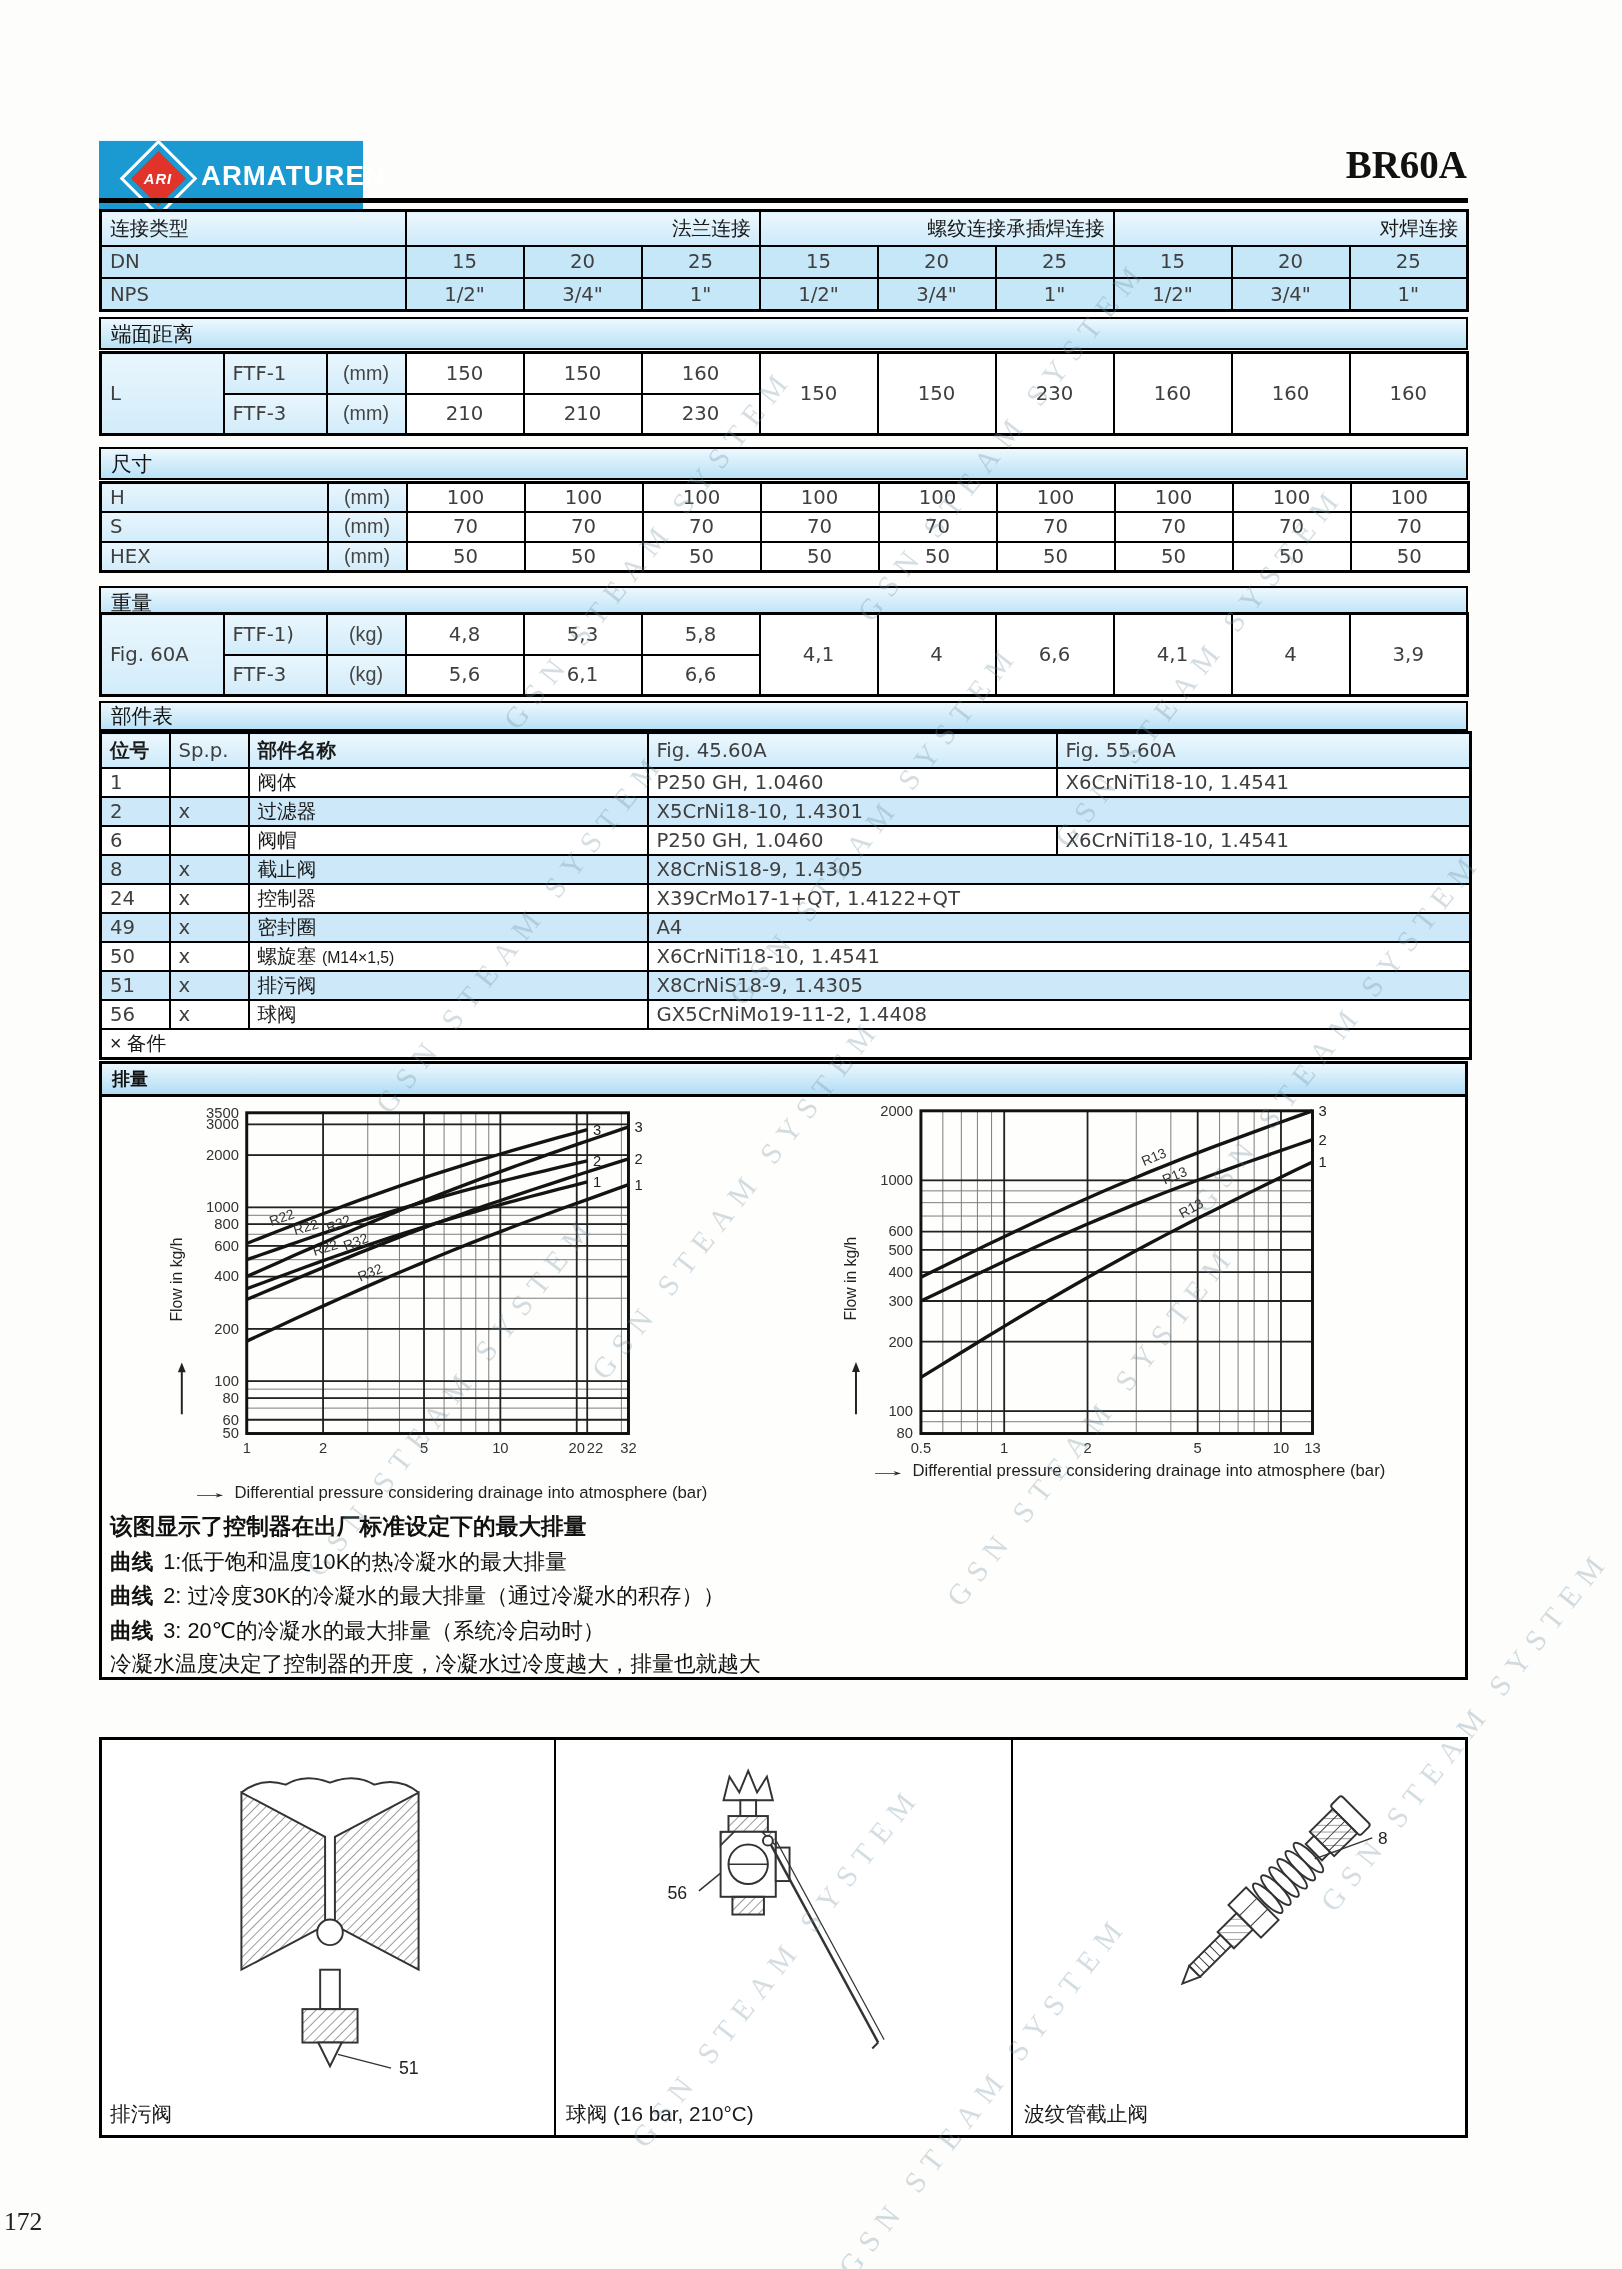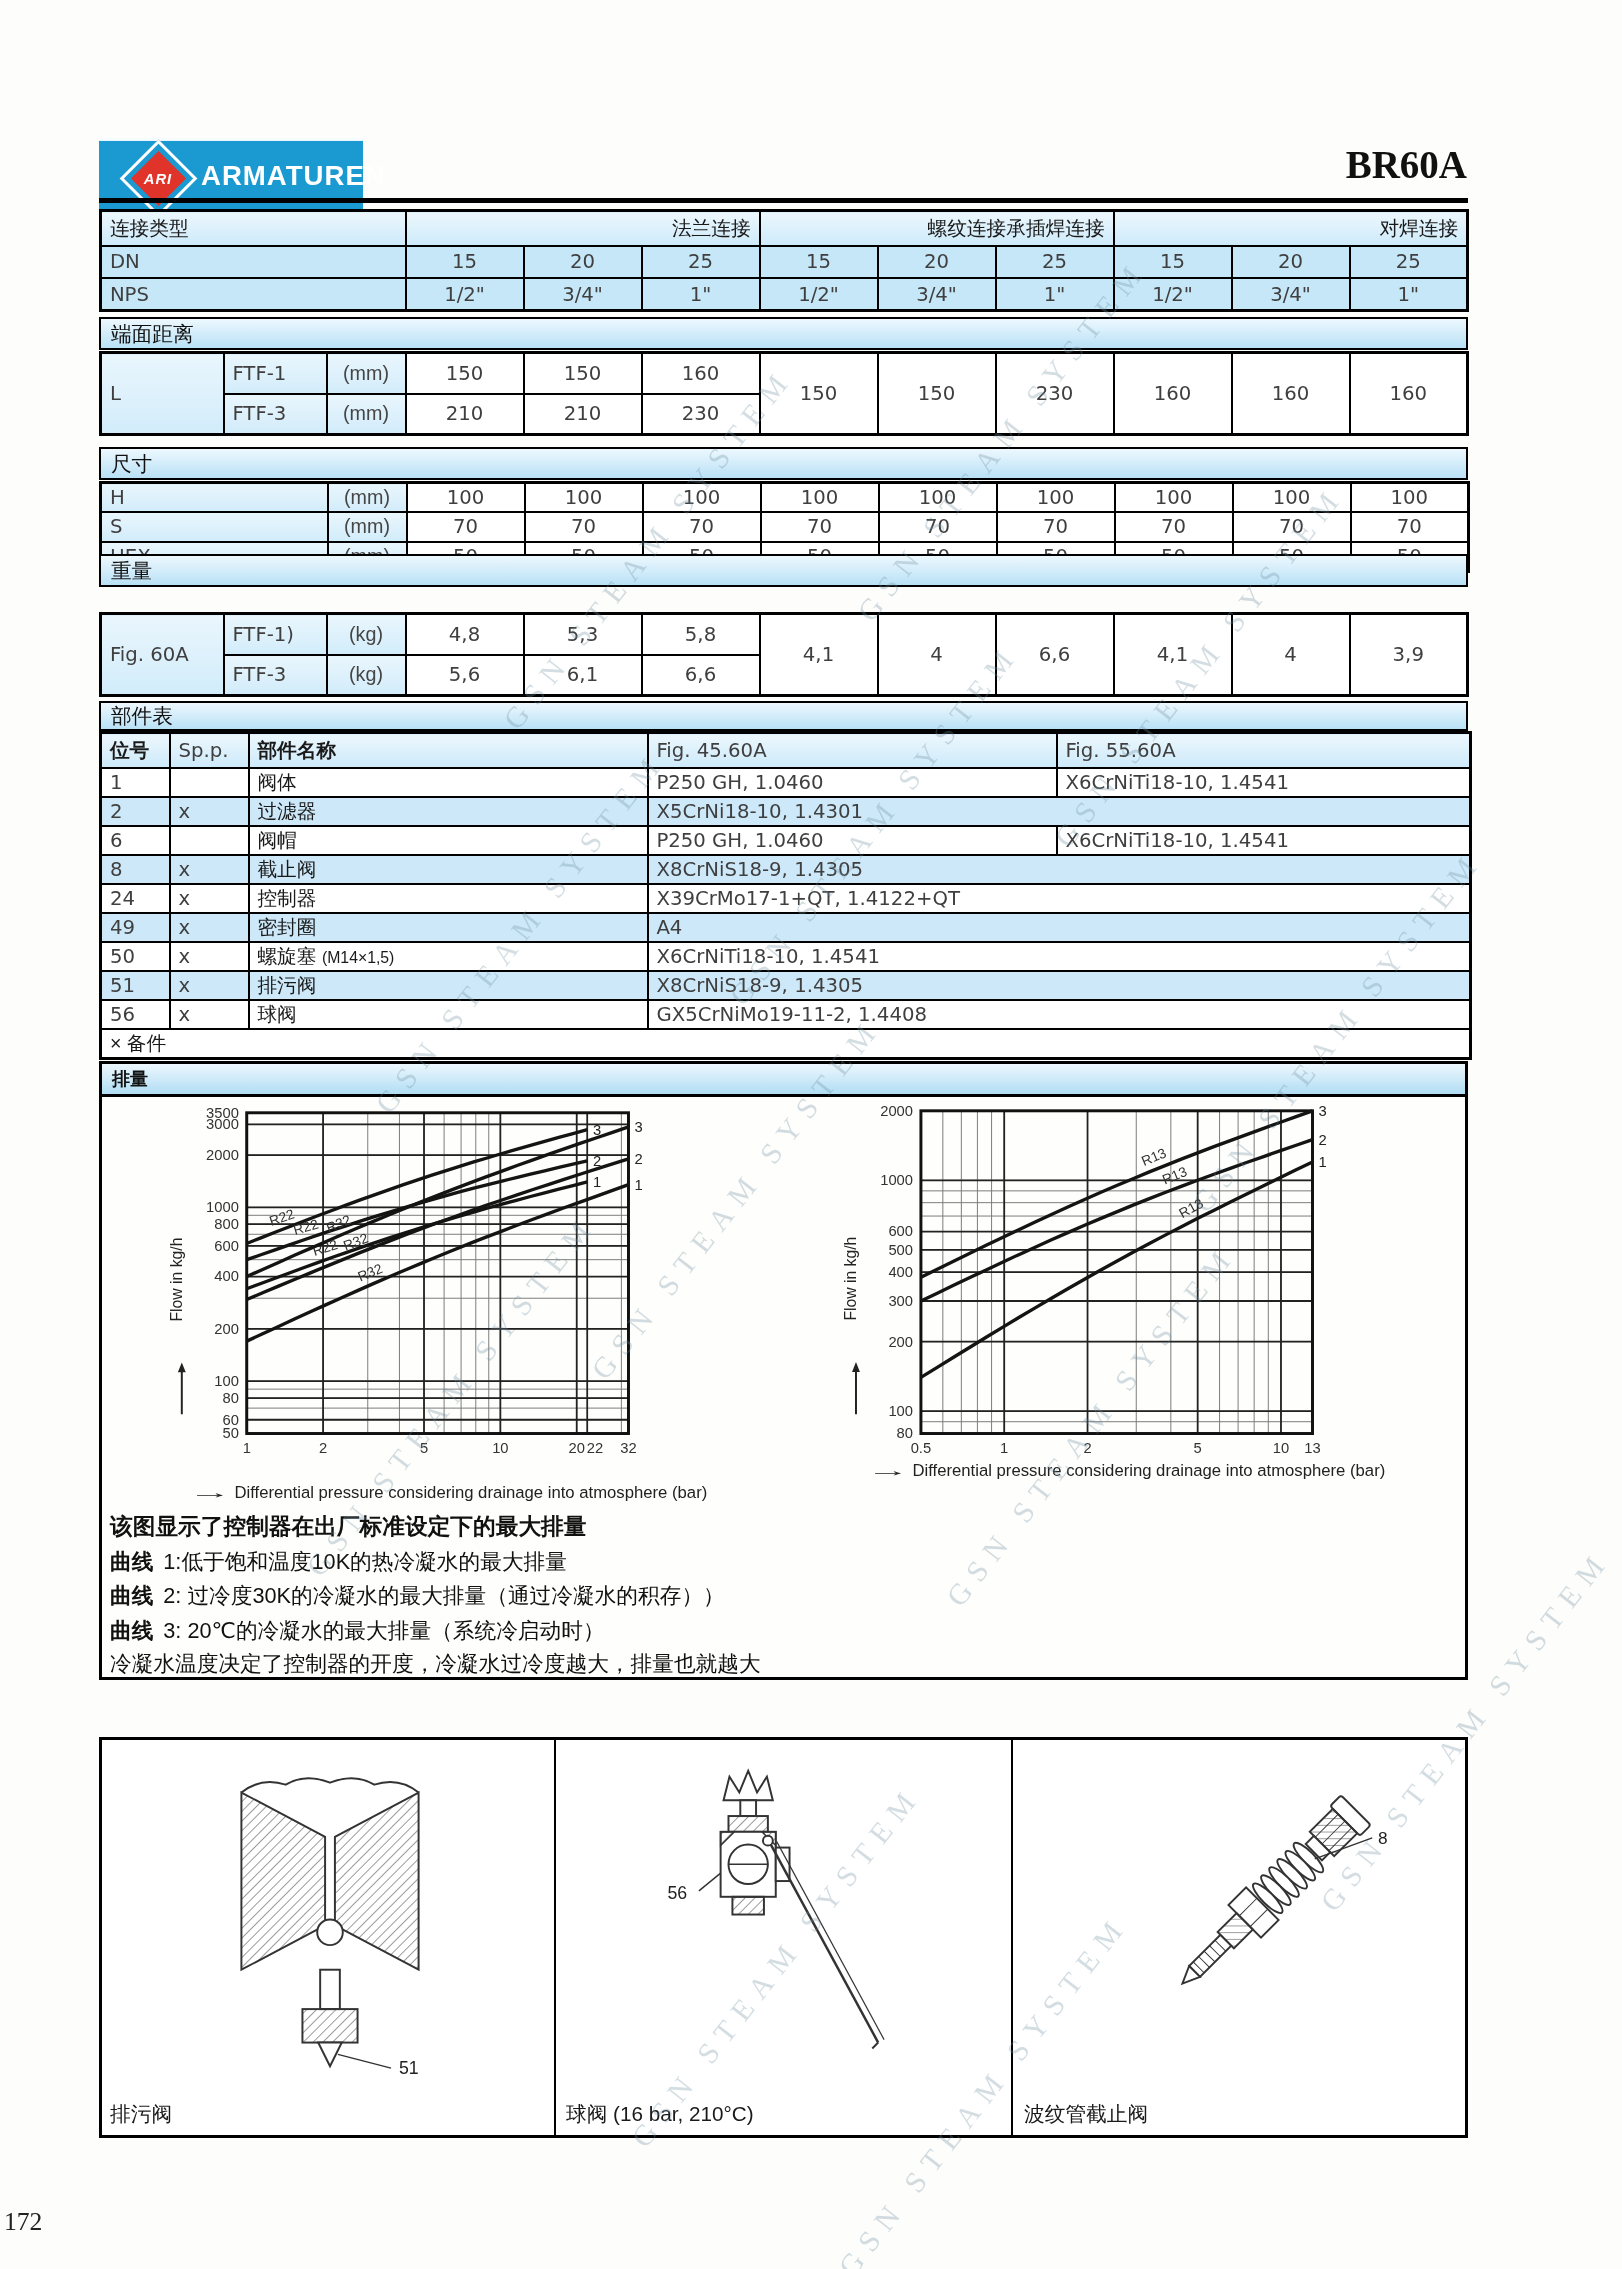--- a/index.html
+++ b/index.html
@@ -221,21 +221,21 @@
         <td class="white val">50</td>
         <td class="white val">50</td>
         <td class="white val">50</td>
         <td class="white val">50</td>
         <td class="white val">50</td>
       </tr>
     </tbody>
       </table>
   </div>
 
-  <div class="bar" style="top:554px">重量</div>
+  <div class="bar" style="top:586px">重量</div>
   <div class="tbl" style="top:612px">
     <table>
       <colgroup>
           <col style="width:123px">
           <col style="width:103px">
           <col style="width:79px">
           <col style="width:118px">
           <col style="width:118px">
           <col style="width:118px">
           <col style="width:118px">

